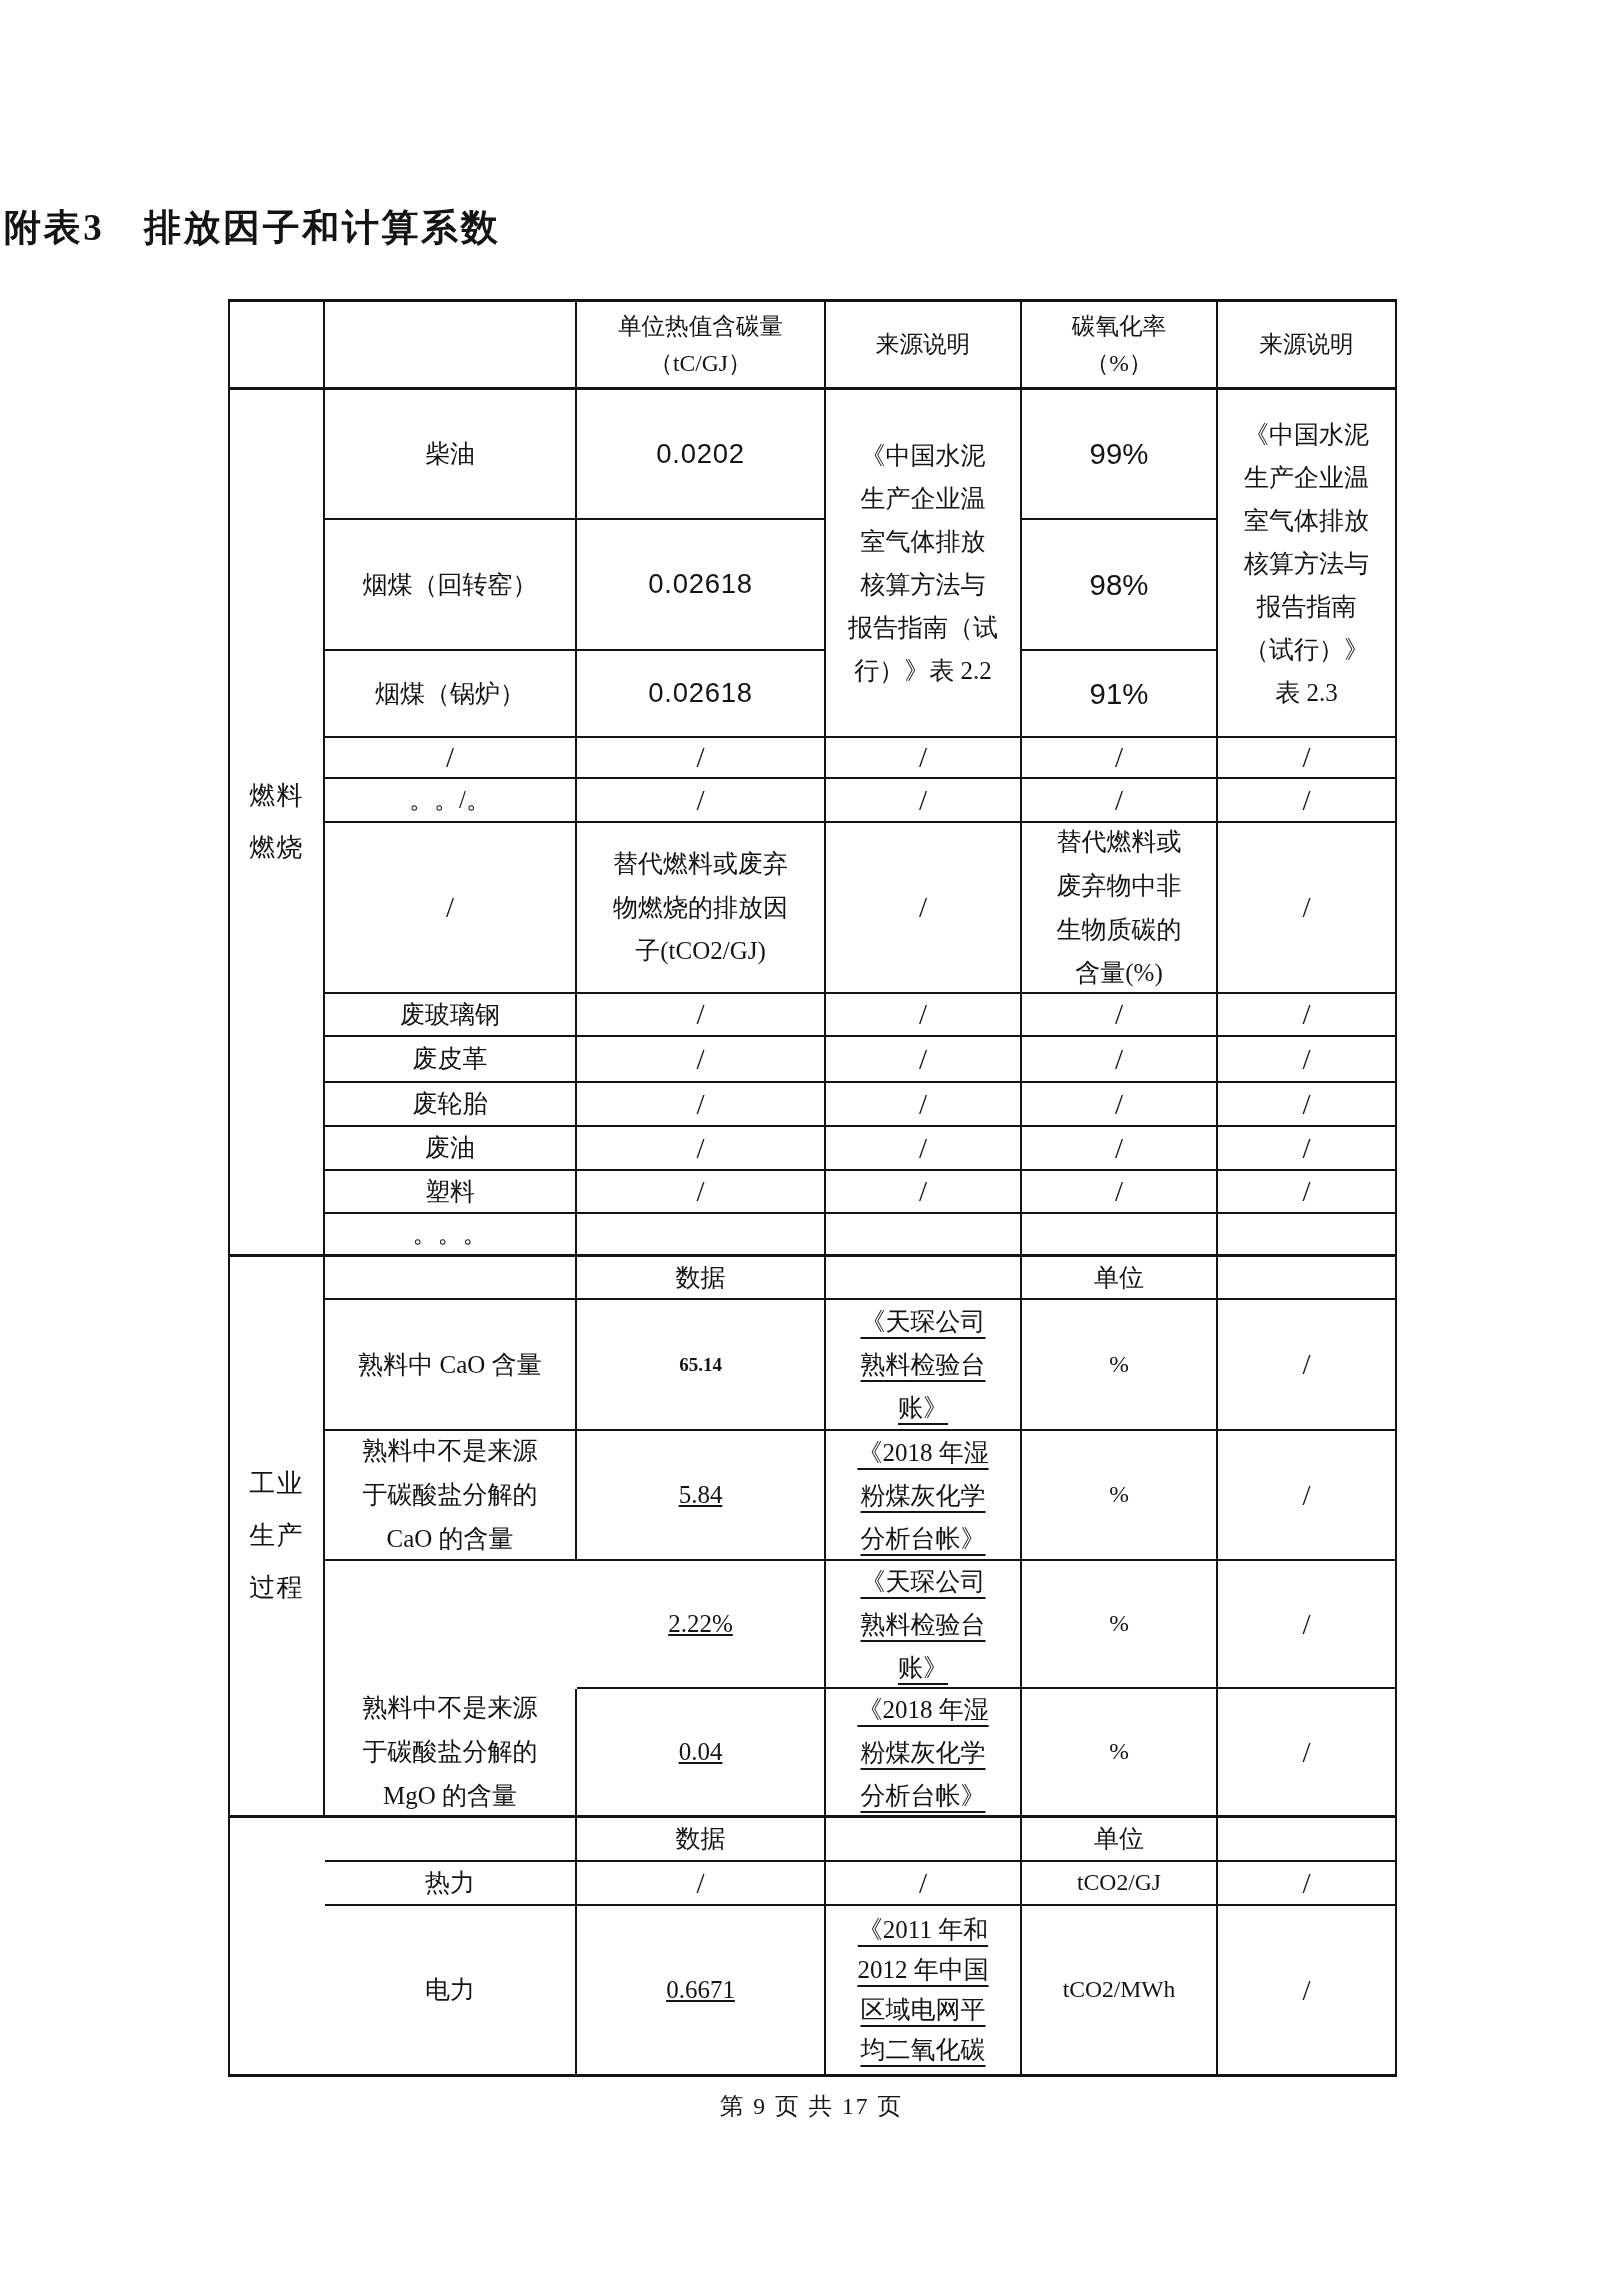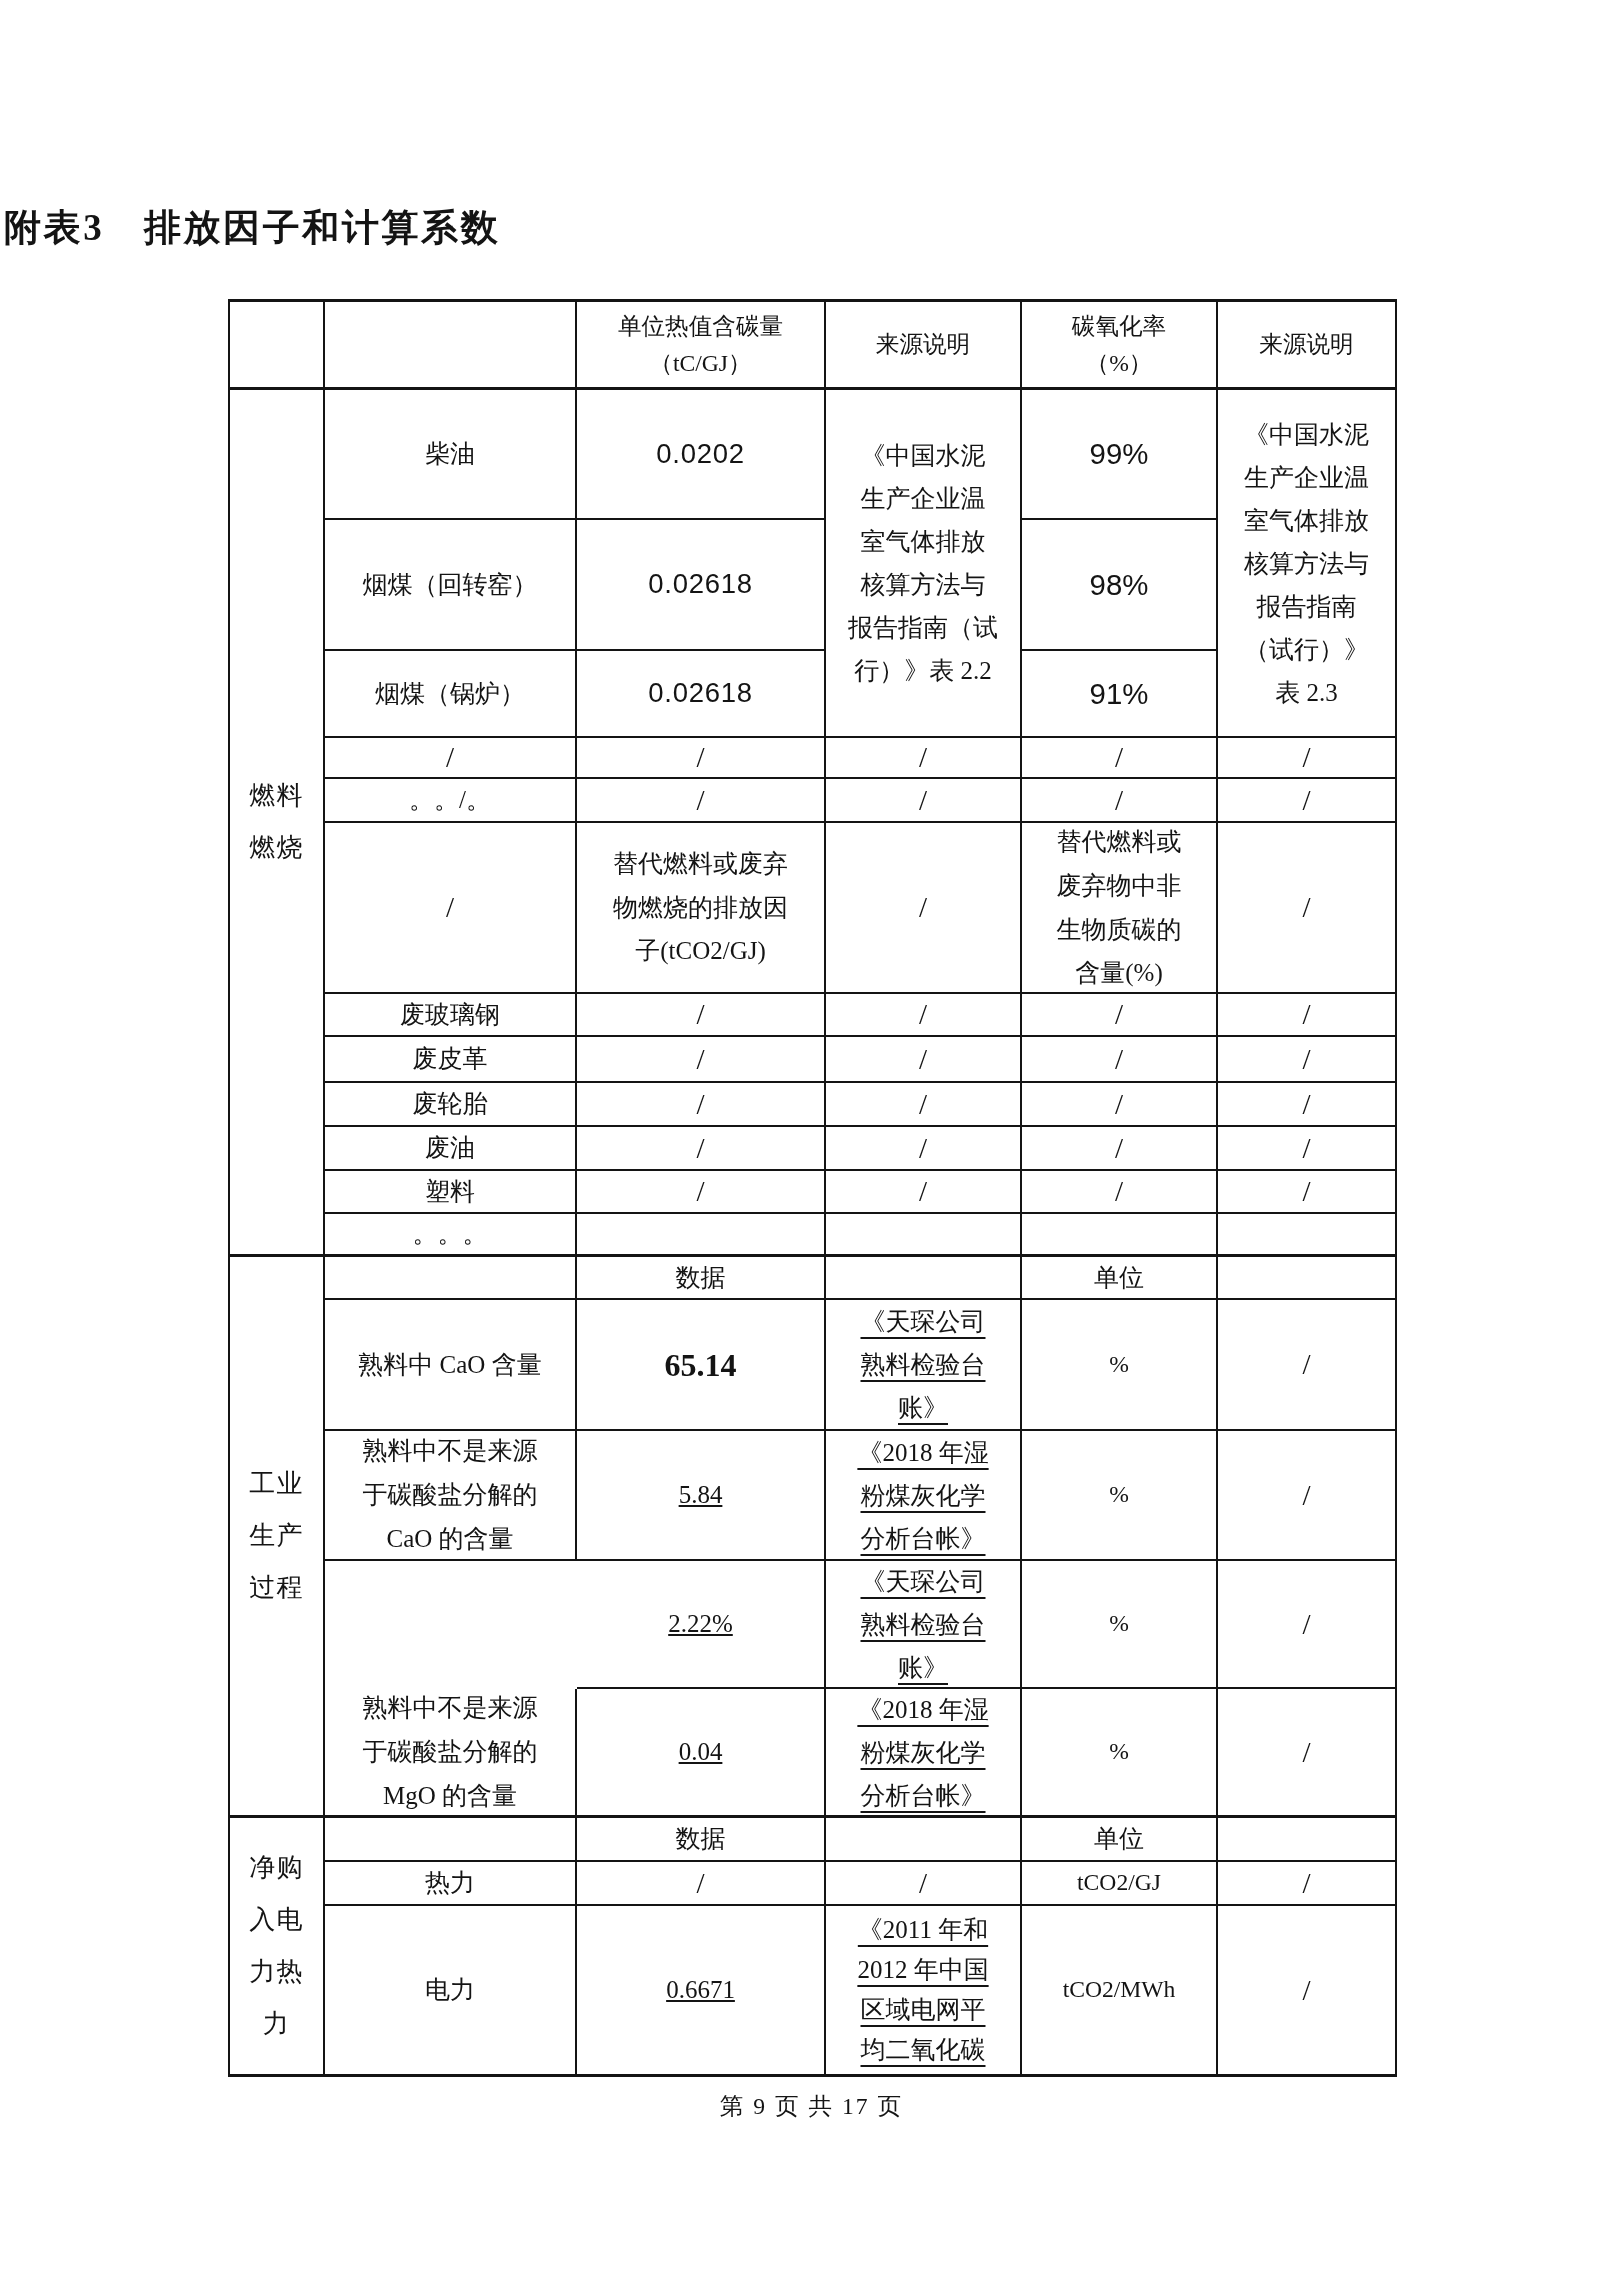--- a/index.html
+++ b/index.html
@@ -32,21 +32,21 @@
   .lr { border-bottom:none; }         
   .tb { border-bottom-width:3.9px; }    
   .hdr { font-size:23.6px; line-height:1.55; }
   .grp { font-size:26px; line-height:2.0; letter-spacing:1.3px; }
   .num { font-family:"Liberation Sans","DejaVu Sans",sans-serif; font-size:27.5px; letter-spacing:0.7px; }
   .pct { font-family:"Liberation Sans","DejaVu Sans",sans-serif; font-size:29.4px; }
   .slash { font-size:29px; }
   .src { line-height:1.72; }
   .tight { line-height:1.6; }
   .u { text-decoration:underline; text-underline-offset:6.5px; text-decoration-thickness:1.6px; }
-  .bignum { font-weight:bold; font-size:32px; }
+  .bignum { font-weight:bold; font-size:19px; }
   .val { font-size:25px;text-decoration:underline; }
   .unit { font-size:23.6px; }
   .page-footer {
     position:absolute; top:2090px; left:0; width:1623px;
     text-align:center; font-size:23.6px; letter-spacing:2px;
   }
 </style>
 </head>
 <body>
 
@@ -61,24 +61,20 @@
   <div class="cell tb hdr" style="grid-area:1/4">来源说明</div>
   <div class="cell tb hdr" style="grid-area:1/5">碳氧化率
 （%）</div>
   <div class="cell tb hdr lc" style="grid-area:1/6">来源说明</div>
 
   <div class="cell grp tb" style="grid-area:2/1/14/2">燃料
 燃烧</div>
   <div class="cell grp tb" style="grid-area:14/1/19/2">工业
 生产
 过程</div>
-  <div class="cell grp lr" style="grid-area:19/1/22/2">净购
-入电
-力热
-力</div>
 
   <div class="cell" style="grid-area:2/2">柴油</div>
   <div class="cell num" style="grid-area:2/3">0.0202</div>
   <div class="cell src" style="grid-area:2/4/5/5">《中国水泥
 生产企业温
 室气体排放
 核算方法与
 报告指南（试
 行）》表 2.2</div>
   <div class="cell pct" style="grid-area:2/5">99%</div>

